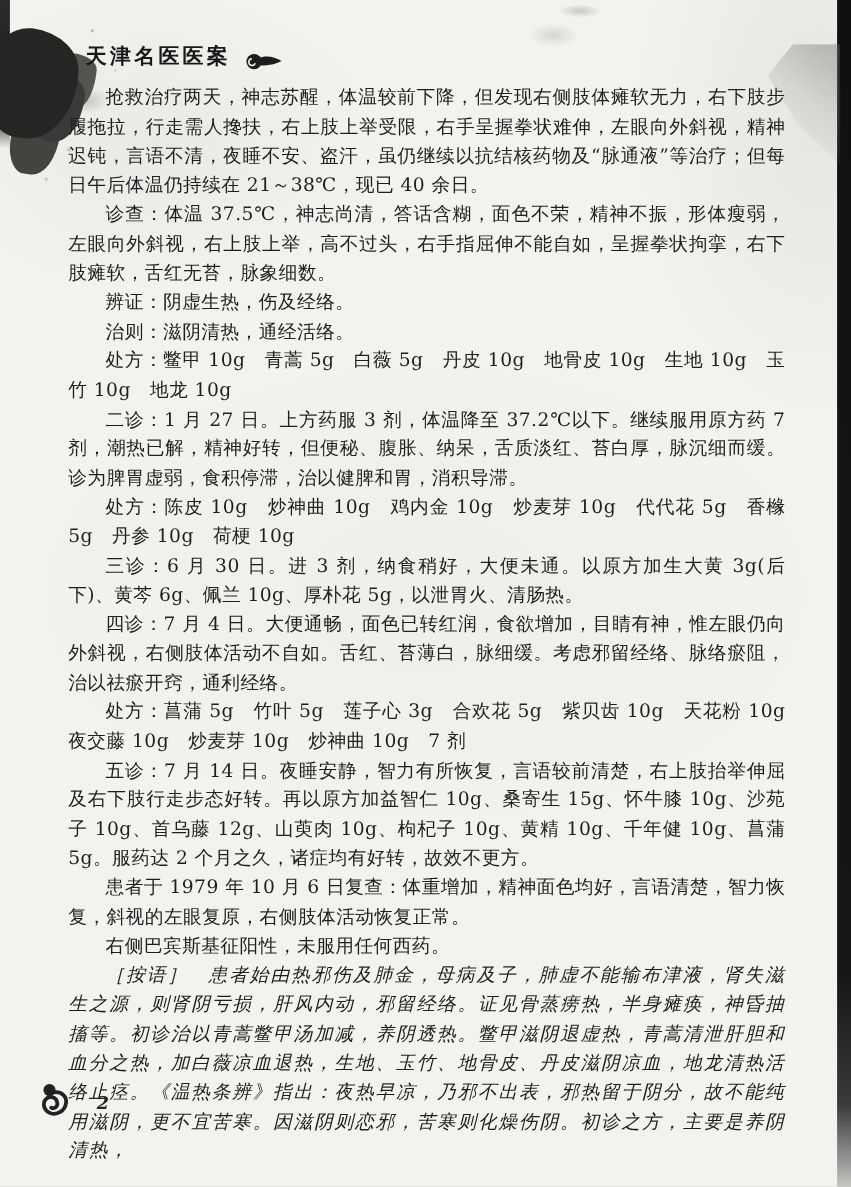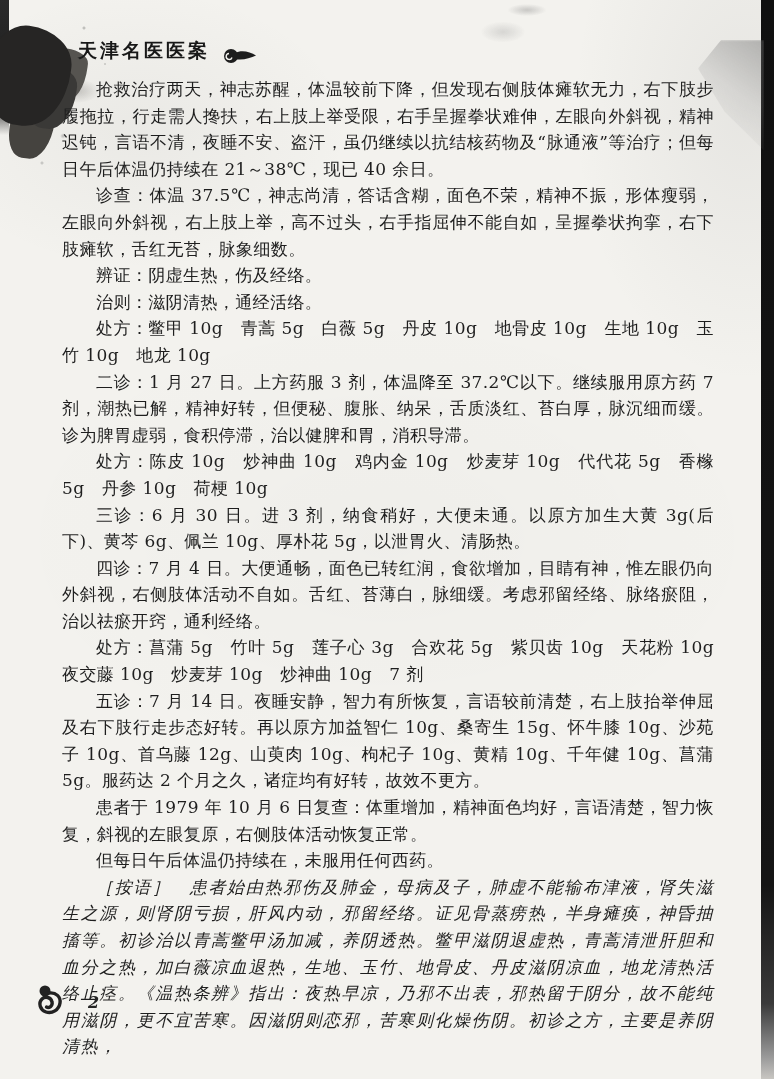--- a/index.html
+++ b/index.html
@@ -124,21 +124,21 @@
     <p>辨证：阴虚生热，伤及经络。</p>
     <p>治则：滋阴清热，通经活络。</p>
     <p>处方：鳖甲 10g　青蒿 5g　白薇 5g　丹皮 10g　地骨皮 10g　生地 10g　玉竹 10g　地龙 10g</p>
     <p>二诊：1 月 27 日。上方药服 3 剂，体温降至 37.2℃以下。继续服用原方药 7 剂，潮热已解，精神好转，但便秘、腹胀、纳呆，舌质淡红、苔白厚，脉沉细而缓。诊为脾胃虚弱，食积停滞，治以健脾和胃，消积导滞。</p>
     <p>处方：陈皮 10g　炒神曲 10g　鸡内金 10g　炒麦芽 10g　代代花 5g　香橼 5g　丹参 10g　荷梗 10g</p>
     <p>三诊：6 月 30 日。进 3 剂，纳食稍好，大便未通。以原方加生大黄 3g(后下)、黄芩 6g、佩兰 10g、厚朴花 5g，以泄胃火、清肠热。</p>
     <p>四诊：7 月 4 日。大便通畅，面色已转红润，食欲增加，目睛有神，惟左眼仍向外斜视，右侧肢体活动不自如。舌红、苔薄白，脉细缓。考虑邪留经络、脉络瘀阻，治以祛瘀开窍，通利经络。</p>
     <p>处方：菖蒲 5g　竹叶 5g　莲子心 3g　合欢花 5g　紫贝齿 10g　天花粉 10g　夜交藤 10g　炒麦芽 10g　炒神曲 10g　7 剂</p>
     <p>五诊：7 月 14 日。夜睡安静，智力有所恢复，言语较前清楚，右上肢抬举伸屈及右下肢行走步态好转。再以原方加益智仁 10g、桑寄生 15g、怀牛膝 10g、沙苑子 10g、首乌藤 12g、山萸肉 10g、枸杞子 10g、黄精 10g、千年健 10g、菖蒲 5g。服药达 2 个月之久，诸症均有好转，故效不更方。</p>
     <p>患者于 1979 年 10 月 6 日复查：体重增加，精神面色均好，言语清楚，智力恢复，斜视的左眼复原，右侧肢体活动恢复正常。</p>
-    <p>但每日午后体温仍持续在，未服用任何西药。</p>
+    <p>右侧巴宾斯基征阳性，未服用任何西药。</p>
     <p class="annotation">［按语］　患者始由热邪伤及肺金，母病及子，肺虚不能输布津液，肾失滋生之源，则肾阴亏损，肝风内动，邪留经络。证见骨蒸痨热，半身瘫痪，神昏抽搐等。初诊治以青蒿鳖甲汤加减，养阴透热。鳖甲滋阴退虚热，青蒿清泄肝胆和血分之热，加白薇凉血退热，生地、玉竹、地骨皮、丹皮滋阴凉血，地龙清热活络止痉。《温热条辨》指出：夜热早凉，乃邪不出表，邪热留于阴分，故不能纯用滋阴，更不宜苦寒。因滋阴则恋邪，苦寒则化燥伤阴。初诊之方，主要是养阴清热，</p>
   </main>
 
   <div class="ftr">
     <svg width="32" height="36" viewBox="0 0 32 36" aria-hidden="true">
       <circle cx="9" cy="7" r="5.5" fill="#222"></circle>
       <path d="M13 9 C 20 8, 25 13, 24 19 C 23 26, 16 30, 10 28 C 4 26, 2 19, 6 15 C 9 12, 15 13, 16 18 C 17 22, 13 24.5, 10.5 23" stroke="#222" stroke-width="3.4" fill="none" stroke-linecap="round"></path>
     </svg>
     <span class="pagenum">2</span>
   </div>

